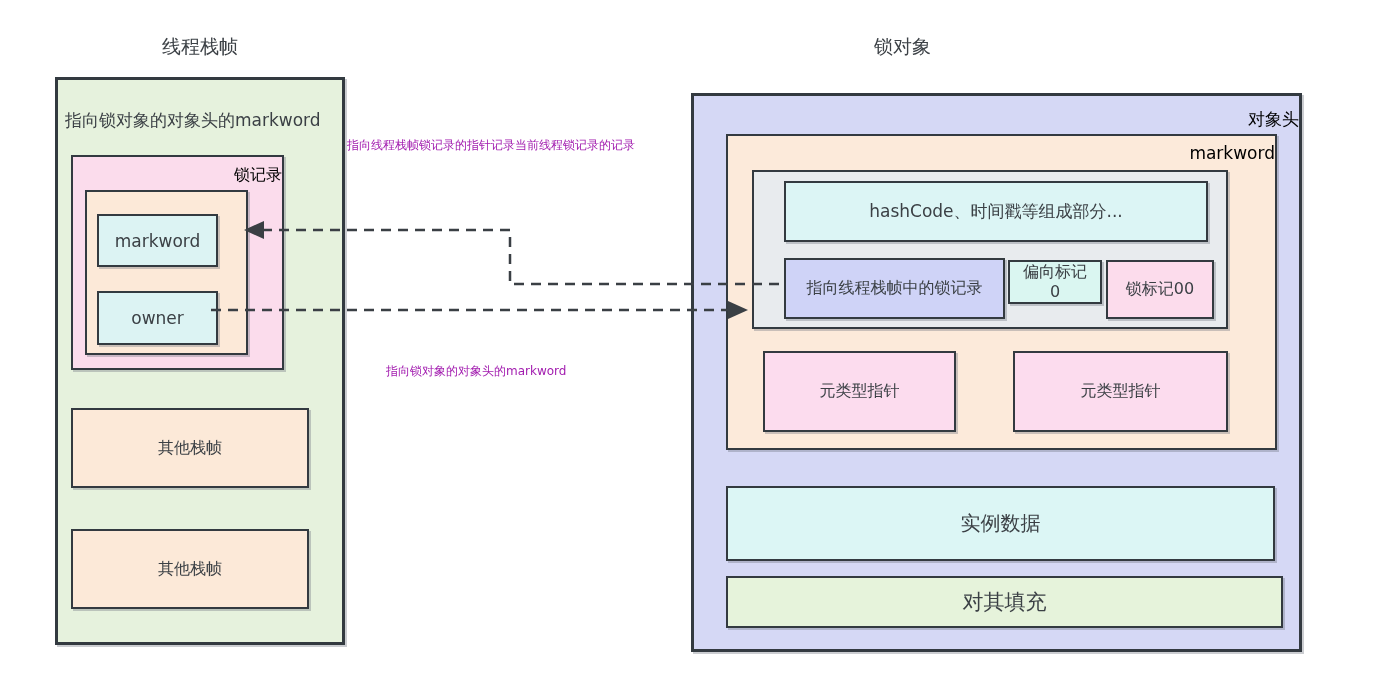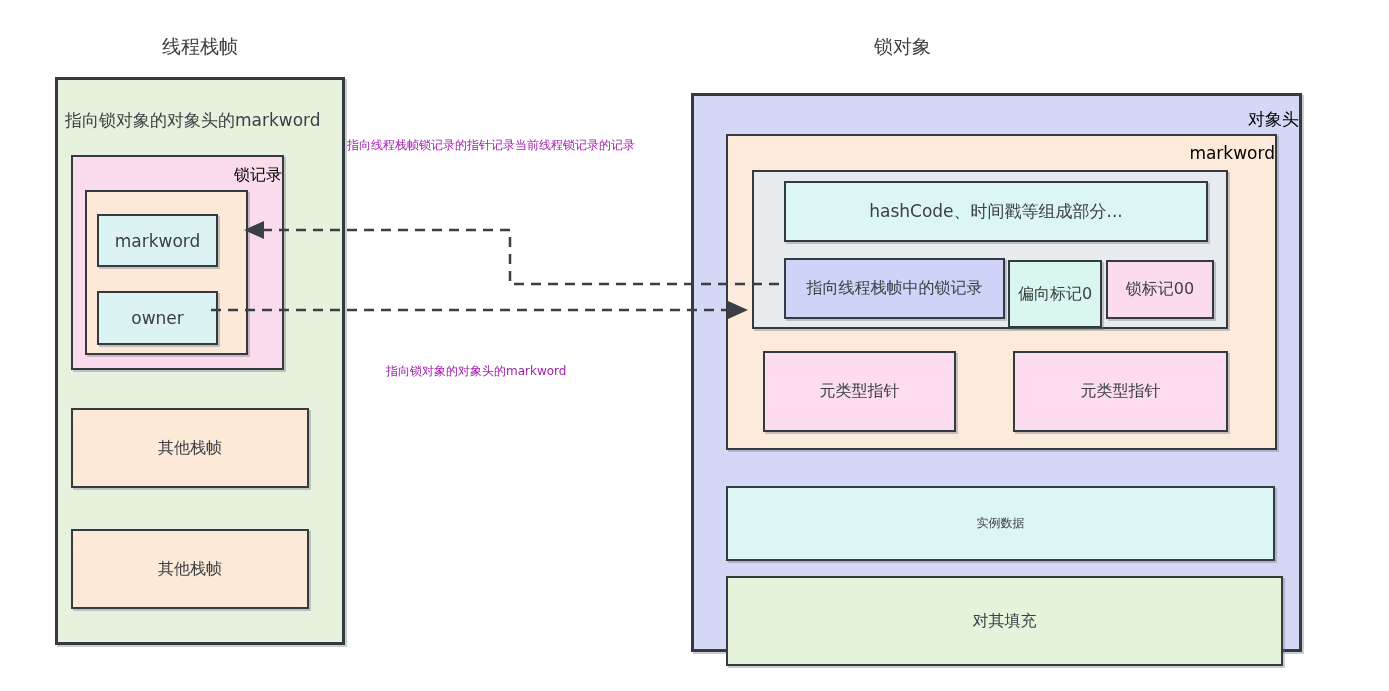--- a/index.html
+++ b/index.html
@@ -52,34 +52,34 @@
     <div class="inner-label" style="top:12px;font-size:17px;">对象头</div>
 
     <div class="box" style="left:32px;top:38px;width:551px;height:316px;background:#fceada;">
       <div class="inner-label" style="top:7px;font-size:17px;">markword</div>
 
       <div class="box" style="left:24px;top:34px;width:476px;height:159px;background:#e8ebee;">
         <div class="box center" style="left:30px;top:9px;width:424px;height:61px;background:#dcf5f5;font-size:17px;">hashCode、时间戳等组成部分...</div>
 
         <div class="box center" style="left:30px;top:86px;width:221px;height:61px;background:#cfd3f7;font-size:16px;">指向线程栈帧中的锁记录</div>
 
-        <div class="box center" style="left:254px;top:88px;width:94px;height:68px;background:#daf6f1;font-size:16px;flex-direction:row;line-height:1.25;">
+        <div class="box center" style="left:254px;top:88px;width:94px;height:44px;background:#daf6f1;font-size:16px;flex-direction:column;line-height:1.25;">
           <span>偏向标记</span>
           <span>0</span>
         </div>
 
         <div class="box center" style="left:352px;top:88px;width:108px;height:59px;background:#fcdcec;font-size:16px;">锁标记00</div>
       </div>
 
       <div class="box center" style="left:35px;top:215px;width:193px;height:81px;background:#fcdcee;font-size:16px;">元类型指针</div>
       <div class="box center" style="left:285px;top:215px;width:215px;height:81px;background:#fcdcee;font-size:16px;">元类型指针</div>
     </div>
 
-    <div class="box center" style="left:32px;top:390px;width:549px;height:75px;background:#dcf6f5;font-size:12px;">实例数据</div>
-    <div class="box center" style="left:32px;top:480px;width:557px;height:90px;background:#e6f3db;font-size:16px;">对其填充</div>
+    <div class="box center" style="left:32px;top:390px;width:549px;height:75px;background:#dcf6f5;font-size:20px;">实例数据</div>
+    <div class="box center" style="left:32px;top:480px;width:557px;height:52px;background:#e6f3db;font-size:21px;">对其填充</div>
   </div>
 
   <div class="annotation" style="left:347px;top:137px;width:356px;">指向线程栈帧锁记录的指针记录当前线程锁记录的记录</div>
   <div class="annotation" style="left:386px;top:344px;white-space:nowrap;margin-top:19px;">指向锁对象的对象头的markword</div>
 
   <svg width="1389" height="691" viewBox="0 0 1389 691">
 
     <path d="M779 284 H510 V230 H263" fill="none" stroke="#3a3f44" stroke-width="2.5" stroke-dasharray="10 7"></path>
     <polygon points="244,230 264,221 264,239" fill="#3a3f44"></polygon>
 

